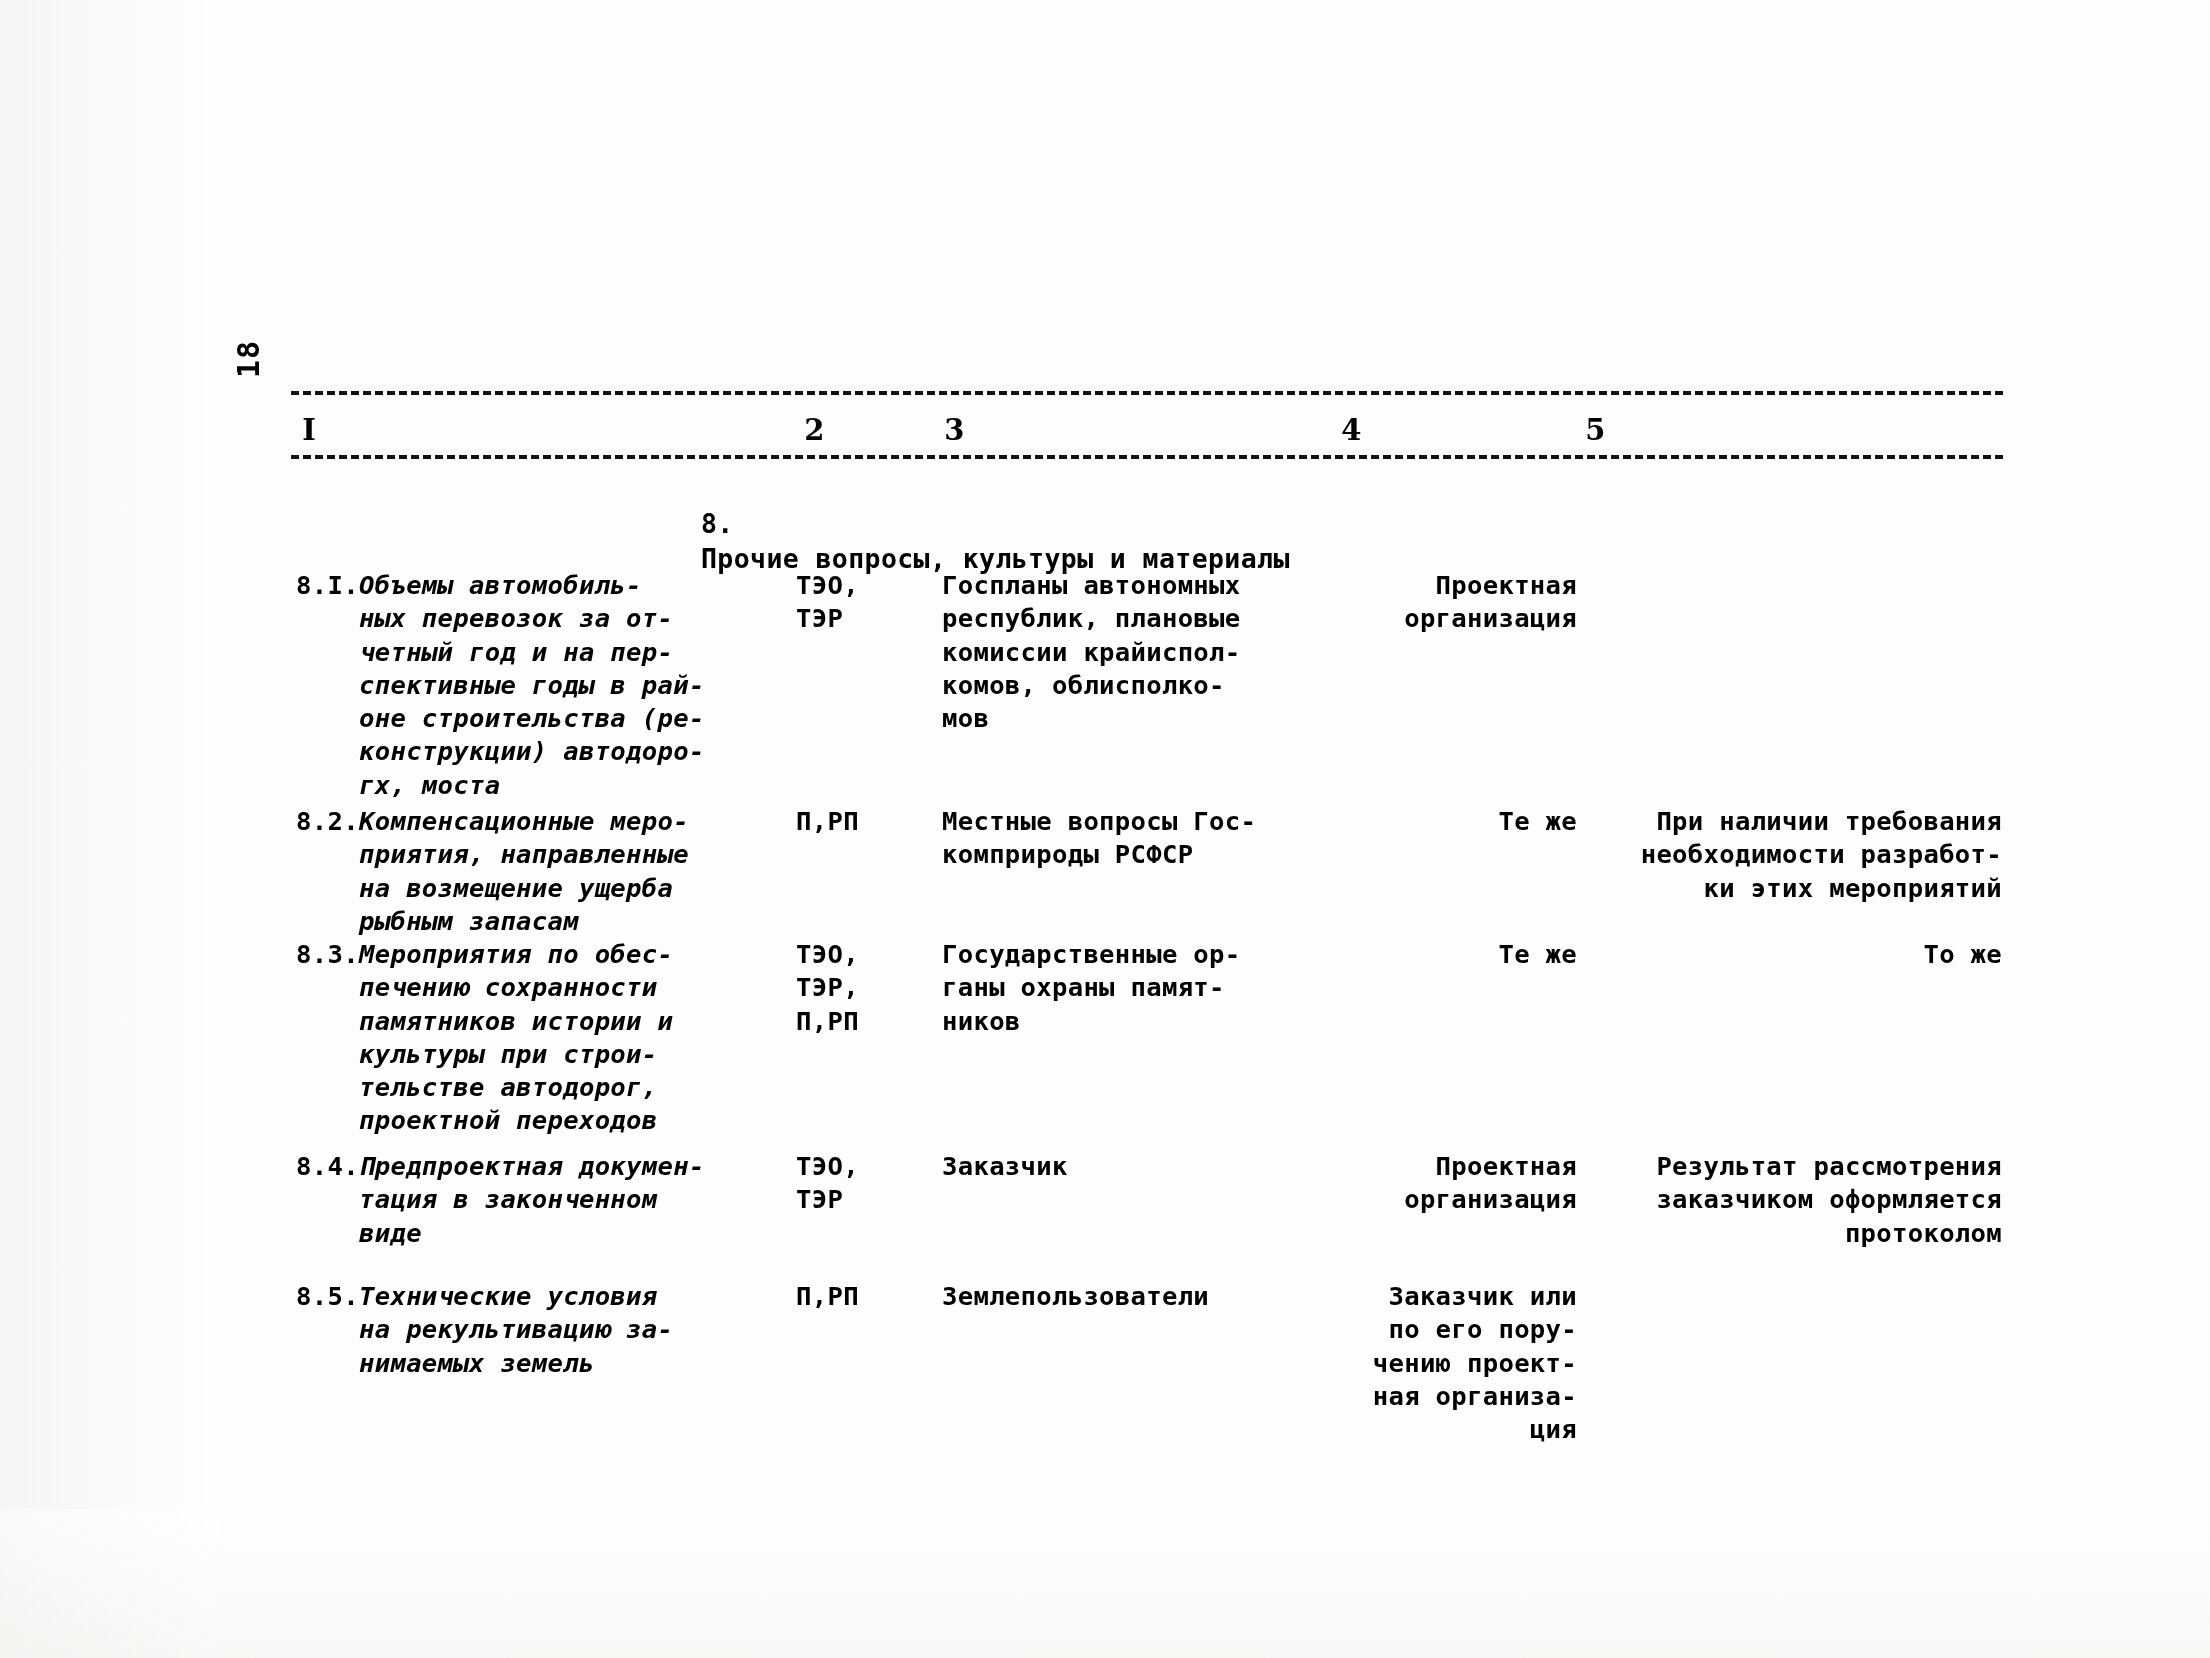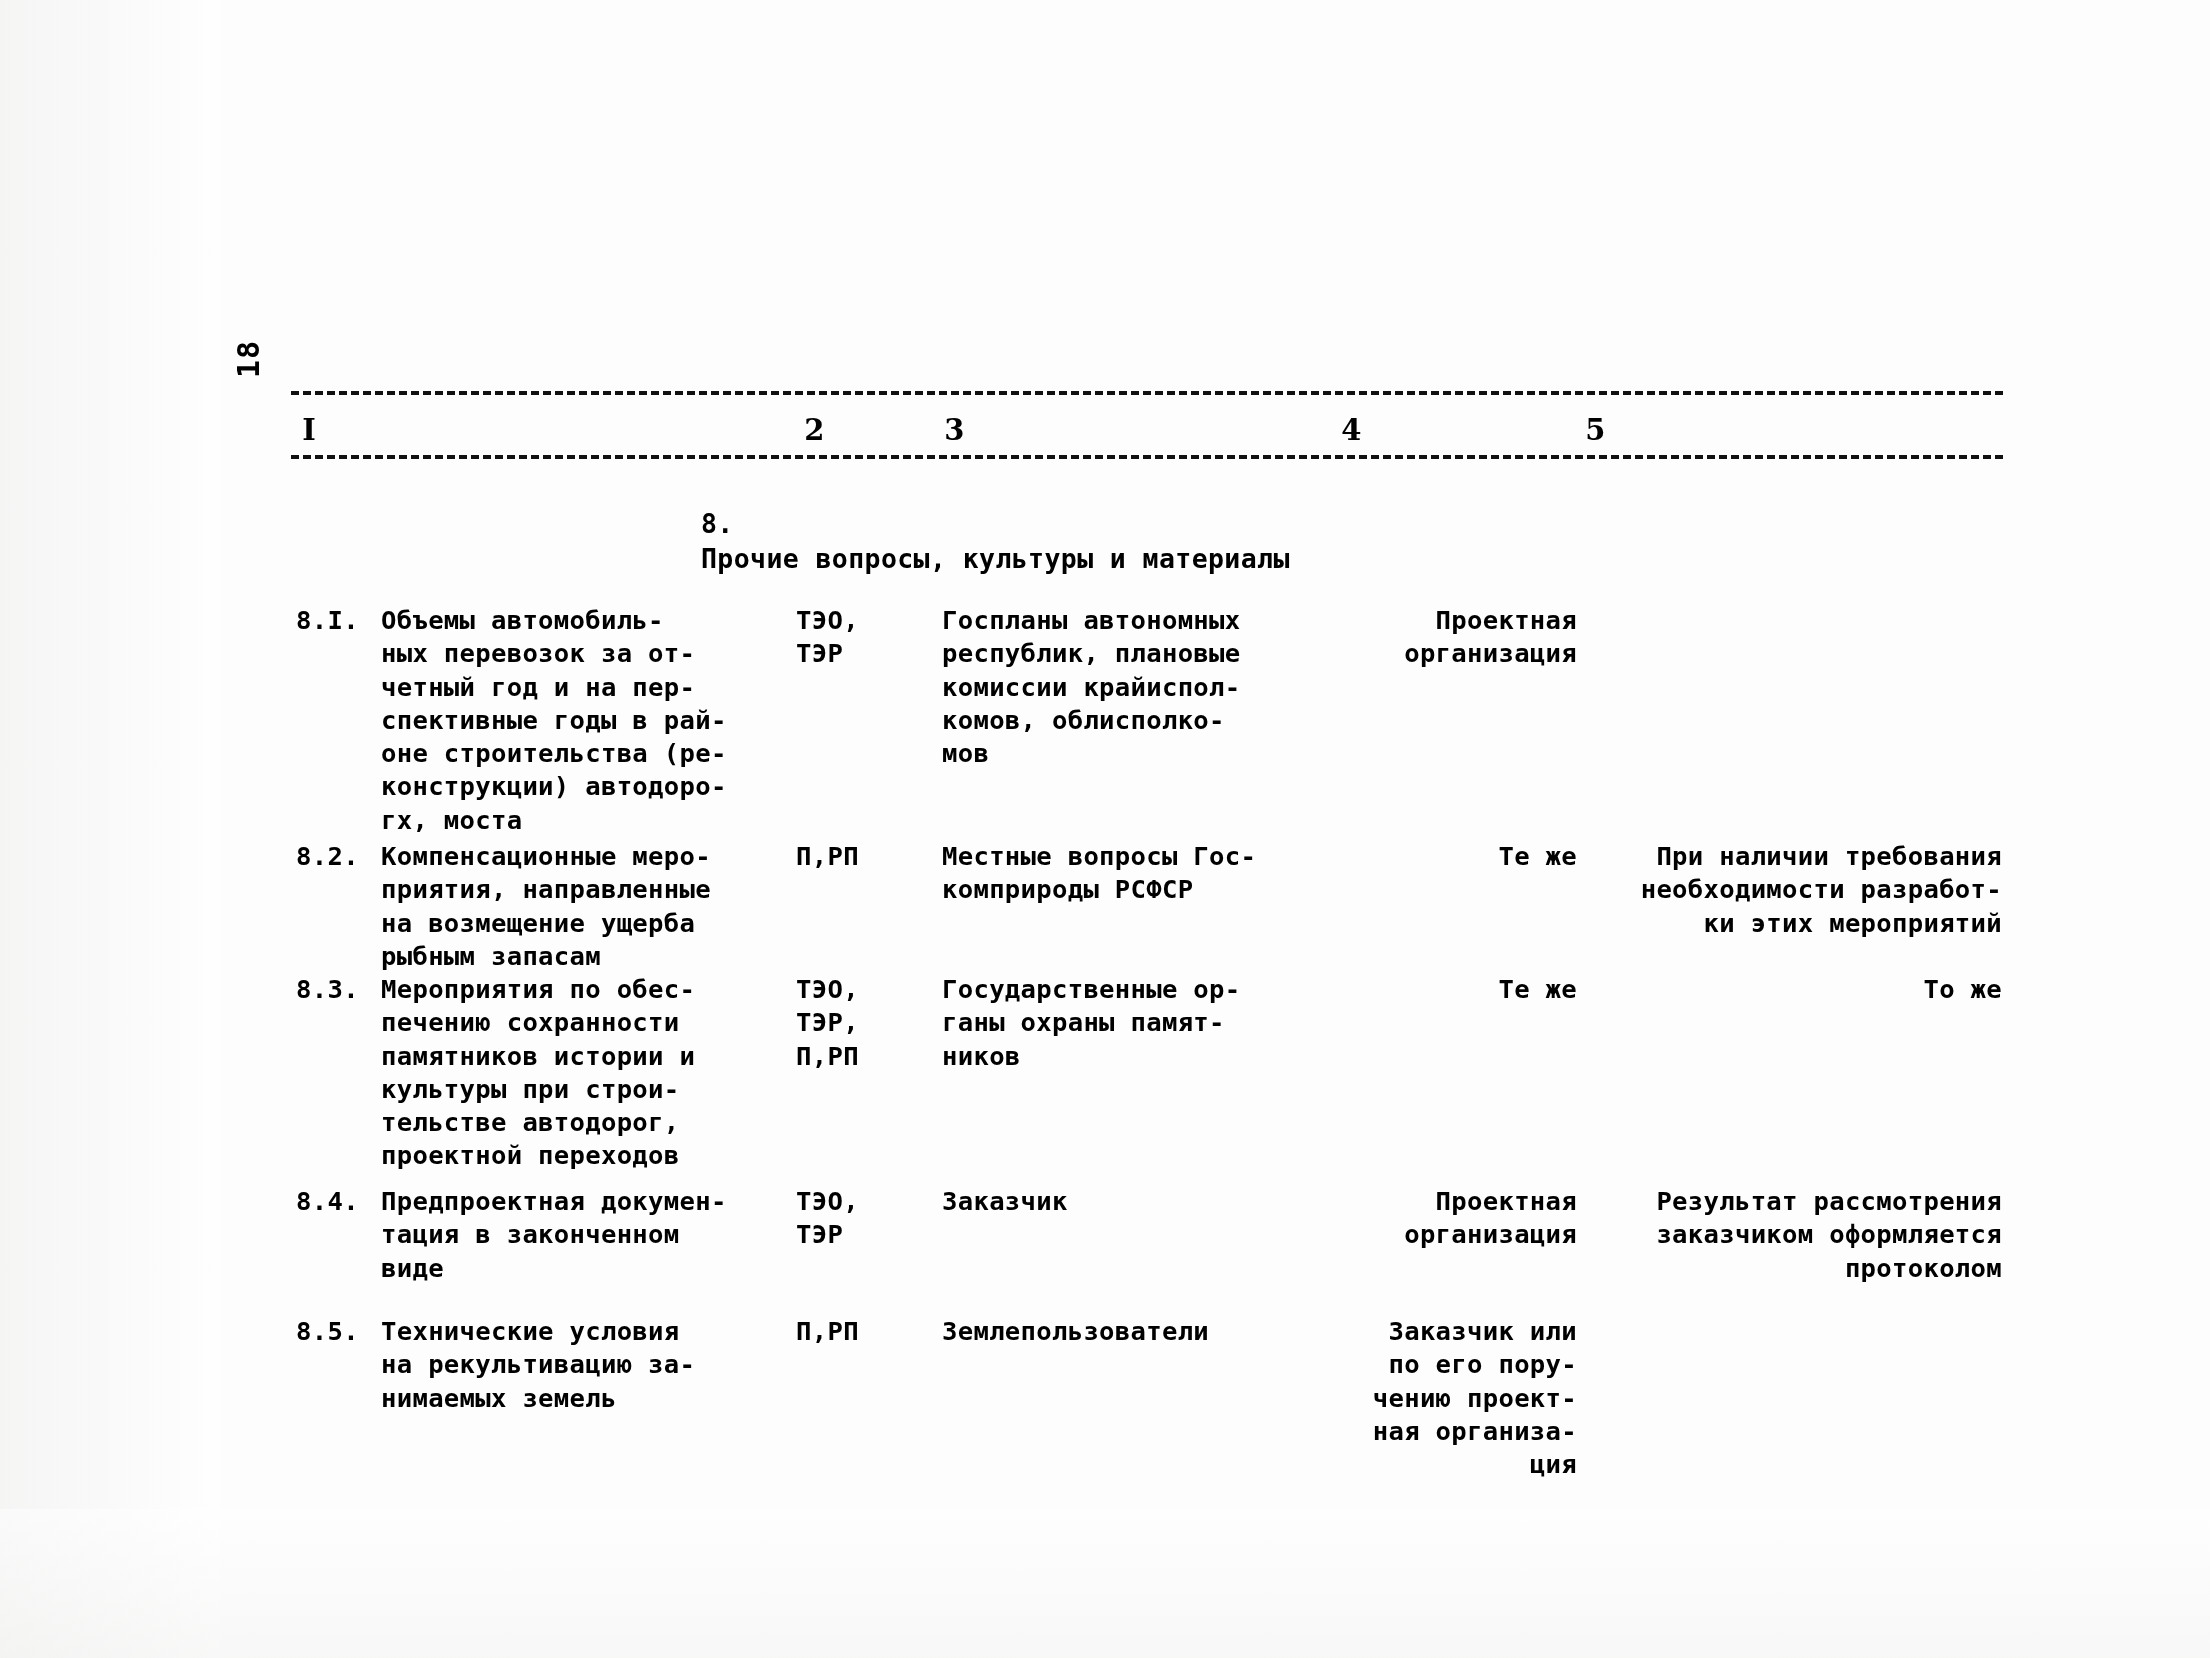--- a/index.html
+++ b/index.html
@@ -106,25 +106,24 @@
     width: 2211px;
   }
   .cell {
     position: absolute;
     font-size: 25.6px;
     line-height: 1.30;
     font-weight: 700;
     letter-spacing: 0.3px;
     white-space: pre-line;
     font-family: "DejaVu Sans Mono", "Liberation Mono", monospace;
-    margin-top: 35px;
   }
 
   .c-num   { left: 296px;  width: 106px; }
-  .c-name  { left: 381px;  width: 415px; }
+  .c-name  { left: 359px;  width: 415px; font-style: italic; }
   .c-stage { left: 796px;  width: 141px; }
   .c-src   { left: 942px; width: 388px; }
   .c-who   { left: 1339px; width: 238px; text-align: right; }
   .c-note  { left: 1579px; width: 423px; text-align: right; }
 
   
   .cell, .section-heading, .colnum, .page-number {
     -webkit-font-smoothing: none;
     text-rendering: optimizeSpeed;
   }

